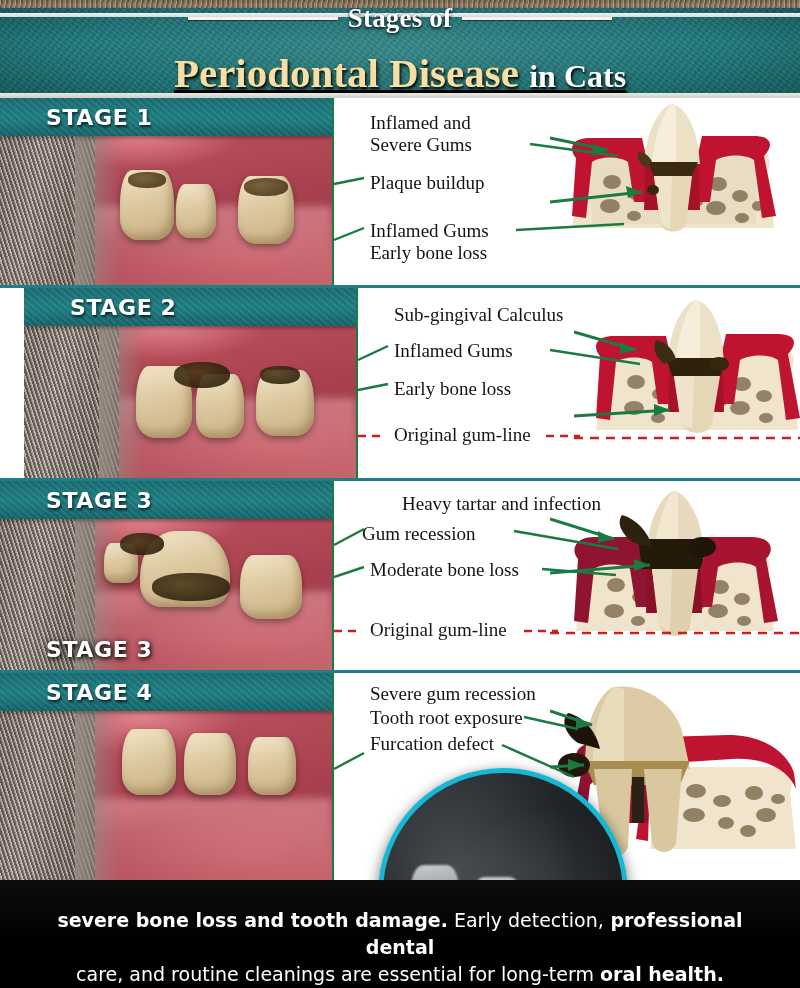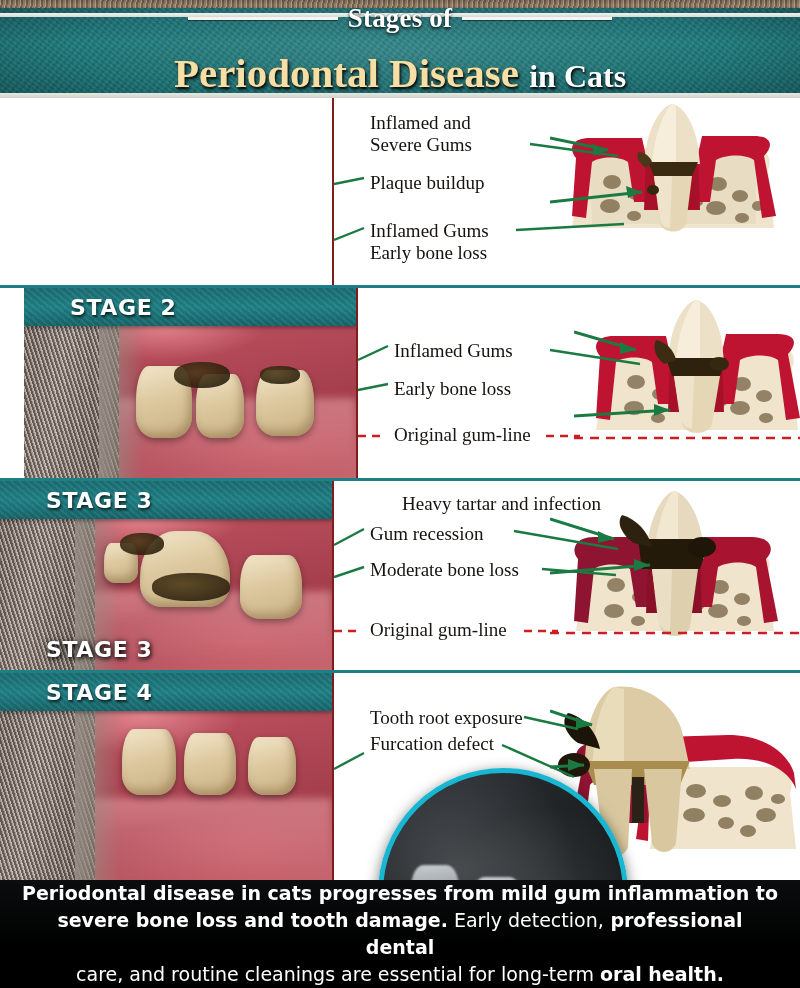--- a/index.html
+++ b/index.html
@@ -51,21 +51,21 @@
   .rule-seg { height: 3px; width: 150px; background: #f4f4f0; box-shadow: 0 1px 1px rgba(0,0,0,.5); }
   .title-small {
     font-family: "Liberation Serif", serif;
     font-weight: bold; font-size: 27px; color: #ffffff;
     text-shadow: 0 2px 3px rgba(0,0,0,.75), 0 0 2px rgba(0,0,0,.6);
     letter-spacing: .2px; white-space: nowrap;
   }
   .title-line2 {
     font-family: "Liberation Serif", serif;
     font-weight: bold; font-size: 41px;
-    white-space: nowrap; line-height: 1.05; margin-top: 18px;
+    white-space: nowrap; line-height: 1.05; margin-top: 18px; text-decoration: underline;
   }
   .t-gold { color: #f5dfa6; text-shadow: 1px 2px 2px rgba(0,0,0,.8), 0 0 1px #7a5c1c, 2px 3px 4px rgba(0,0,0,.5); }
   .t-white { color: #ffffff; text-shadow: 1px 2px 2px rgba(0,0,0,.8), 2px 3px 4px rgba(0,0,0,.5); }
   .t-small-white { font-size: 32px; }
 
   .header-bot-rule {
     position: absolute; top: 93px; left: 0; width: 800px; height: 5px;
     background: linear-gradient(180deg,#e9e9e4,#cfcfc9);
   }
 
@@ -139,21 +139,21 @@
     color: #ffffff; font-weight: bold; font-size: 22px; letter-spacing: .6px;
     text-shadow: 1px 2px 4px rgba(0,0,0,.85), 0 0 6px rgba(0,0,0,.6);
     font-family: "DejaVu Sans", sans-serif;
     z-index: 4;
   }
 
   
   .panel {
     position: absolute; left: 332px; top: 0; right: 0; bottom: 0;
     background: #fff;
-    border-left: 2px solid #7f1d1d;
+    border-left: 2px solid #15803d;
   }
   .labels { position: absolute; left: 0; top: 0; width: 100%; height: 100%; }
   .lbl {
     position: absolute;
     font-family: "Liberation Serif", serif;
     font-size: 19px; color: #16120f; white-space: nowrap; line-height: 1.16;
   }
   .lbl.dashed-lbl { color: #1a1510; }
 
   svg.leaders { position: absolute; left: 0; top: 0; width: 100%; height: 100%; pointer-events: none; }
@@ -219,20 +219,32 @@
       </div>
       <div class="title-line2">
         <span class="t-gold">Periodontal Disease</span>
         <span class="t-white t-small-white">in Cats</span>
       </div>
     </div>
   </div>
   <div class="header-bot-rule"></div>
 
   <div class="row" style="top:98px;height:187px;">
+    <div class="photo">
+      <div class="gum"></div>
+      <div class="fur"></div>
+      <div class="tooth" style="left:120px;top:72px;width:54px;height:70px;"></div>
+      <div class="tooth" style="left:176px;top:86px;width:40px;height:54px;"></div>
+      <div class="tooth" style="left:238px;top:78px;width:56px;height:68px;"></div>
+      <div class="tartar" style="left:128px;top:74px;width:38px;height:16px;"></div>
+      <div class="tartar" style="left:244px;top:80px;width:44px;height:18px;"></div>
+      <div class="stage-bar top">
+        <span class="stage-label">STAGE 1</span>
+      </div>
+    </div>
 
     <div class="panel">
       <div class="diagram">
         <svg viewBox="0 0 250 187" width="250" height="187">
           <path d="M30,72 C24,58 34,48 52,50 L196,50 C214,48 224,58 218,72 L224,130 L22,130 Z" fill="#f0e4cd"></path>
           <path d="M40,70 C34,60 44,54 60,56 L186,56 C204,54 212,62 206,72 L206,126 L42,126 Z" fill="#e8dcc2"></path>
           <g fill="#6d5a3a" opacity=".7">
             <ellipse cx="62" cy="84" rx="9" ry="7"></ellipse>
               <ellipse cx="86" cy="96" rx="8" ry="6"></ellipse>
             <ellipse cx="60" cy="108" rx="10" ry="7"></ellipse>
@@ -317,20 +329,21 @@
           <path d="M100,88 L146,88 L138,136 C134,148 112,148 108,136 Z" fill="#e5d6b6"></path>
           <path d="M100,88 L120,88 L118,140 C112,140 108,136 106,130 Z" fill="#efe4cb"></path>
           <line x1="0" y1="44" x2="62" y2="62" stroke="#1a7a42" stroke-width="3"></line>
           <polygon points="62,62 46,54 46,66" fill="#1a7a42"></polygon>
           <line x1="0" y1="128" x2="96" y2="122" stroke="#1a7a42" stroke-width="3"></line>
           <polygon points="96,122 80,116 80,128" fill="#1a7a42"></polygon>
           <line x1="0" y1="150" x2="250" y2="150" stroke="#cc1f1f" stroke-width="2.6" stroke-dasharray="9 7"></line>
         </svg>
       </div>
       <div class="labels">
+        <div class="lbl" style="left:36px;top:16px;">Sub-gingival Calculus</div>
         <div class="lbl" style="left:36px;top:52px;">Inflamed Gums</div>
         <div class="lbl" style="left:36px;top:90px;">Early bone loss</div>
         <div class="lbl dashed-lbl" style="left:36px;top:136px;">Original gum-line</div>
       </div>
       <svg class="leaders" viewBox="0 0 466 190">
         <line x1="0" y1="72" x2="30" y2="58" stroke="#1a7a42" stroke-width="2.4"></line>
         <line x1="192" y1="62" x2="282" y2="76" stroke="#1a7a42" stroke-width="2.4"></line>
         <line x1="0" y1="102" x2="30" y2="96" stroke="#1a7a42" stroke-width="2.4"></line>
         <line x1="0" y1="148" x2="28" y2="148" stroke="#cc1f1f" stroke-width="2.6" stroke-dasharray="8 6"></line>
         <line x1="188" y1="148" x2="222" y2="148" stroke="#cc1f1f" stroke-width="2.6" stroke-dasharray="8 6"></line>
@@ -381,21 +394,21 @@
           <path d="M102,88 L122,88 L120,150 C114,150 110,146 108,140 Z" fill="#eadfc5"></path>
           <line x1="0" y1="38" x2="64" y2="58" stroke="#1a7a42" stroke-width="3"></line>
           <polygon points="64,58 48,50 48,62" fill="#1a7a42"></polygon>
           <line x1="0" y1="92" x2="100" y2="84" stroke="#1a7a42" stroke-width="3"></line>
           <polygon points="100,84 84,78 84,90" fill="#1a7a42"></polygon>
           <line x1="0" y1="152" x2="250" y2="152" stroke="#cc1f1f" stroke-width="2.6" stroke-dasharray="9 7"></line>
         </svg>
       </div>
       <div class="labels">
         <div class="lbl" style="left:36px;top:12px;margin-left:32px;">Heavy tartar and infection</div>
-        <div class="lbl" style="left:36px;top:42px;">Gum recession</div>
+        <div class="lbl" style="left:28px;top:42px;">Gum recession</div>
         <div class="lbl" style="left:36px;top:78px;">Moderate bone loss</div>
         <div class="lbl dashed-lbl" style="left:36px;top:138px;">Original gum-line</div>
       </div>
       <svg class="leaders" viewBox="0 0 466 189">
         <line x1="0" y1="64" x2="30" y2="48" stroke="#1a7a42" stroke-width="2.4"></line>
         <line x1="180" y1="50" x2="284" y2="68" stroke="#1a7a42" stroke-width="2.4"></line>
         <line x1="0" y1="96" x2="30" y2="86" stroke="#1a7a42" stroke-width="2.4"></line>
         <line x1="208" y1="88" x2="282" y2="94" stroke="#1a7a42" stroke-width="2.4"></line>
         <line x1="0" y1="150" x2="28" y2="150" stroke="#cc1f1f" stroke-width="2.6" stroke-dasharray="8 6"></line>
         <line x1="190" y1="150" x2="224" y2="150" stroke="#cc1f1f" stroke-width="2.6" stroke-dasharray="8 6"></line>
@@ -440,20 +453,21 @@
           <path d="M82,104 L94,104 L94,150 L82,150 Z" fill="#2b2116"></path>
           <path d="M28,70 C16,62 10,48 18,40 C34,44 46,58 50,76 Z" fill="#1c1408"></path>
           <ellipse cx="24" cy="92" rx="16" ry="12" fill="#211809"></ellipse>
           <line x1="0" y1="38" x2="42" y2="52" stroke="#1a7a42" stroke-width="3"></line>
           <polygon points="42,52 26,44 26,56" fill="#1a7a42"></polygon>
           <line x1="0" y1="94" x2="34" y2="92" stroke="#1a7a42" stroke-width="3"></line>
           <polygon points="34,92 18,86 18,98" fill="#1a7a42"></polygon>
         </svg>
       </div>
       <div class="labels">
+        <div class="lbl" style="left:36px;top:10px;">Severe gum recession</div>
         <div class="lbl" style="left:36px;top:34px;">Tooth root exposure</div>
         <div class="lbl" style="left:36px;top:60px;">Furcation defect</div>
       </div>
       <svg class="leaders" viewBox="0 0 466 215">
         <line x1="190" y1="44" x2="244" y2="56" stroke="#1a7a42" stroke-width="2.4"></line>
         <line x1="168" y1="72" x2="240" y2="104" stroke="#1a7a42" stroke-width="2.4"></line>
         <line x1="0" y1="96" x2="30" y2="80" stroke="#1a7a42" stroke-width="2.4"></line>
       </svg>
     </div>
   </div>
@@ -463,19 +477,19 @@
     <div class="xr-root" style="left:36px;top:140px;width:24px;height:70px;"></div>
     <div class="xr-tooth" style="left:88px;top:104px;width:52px;height:62px;"></div>
     <div class="xr-root" style="left:100px;top:158px;width:24px;height:66px;"></div>
     <div class="xr-tooth" style="left:148px;top:116px;width:52px;height:60px;"></div>
     <div class="xr-root" style="left:160px;top:168px;width:24px;height:60px;"></div>
     <div class="xr-tooth" style="left:200px;top:130px;width:46px;height:54px;"></div>
   </div>
 
   <div class="footer">
     <div class="footer-text">
-      <span class="fb">Periodontal disease in cats progresses from mild gum inflammation to</span><br>
+      <br>
       <span class="fb">severe bone loss and tooth damage.</span><span class="fn"> Early detection,</span><span class="fb"> professional dental</span><br>
       <span class="fn">care, and routine cleanings are essential for long-term </span><span class="fb">oral health.</span>
     </div>
   </div>
 
 </div>
 
 </body></html>

